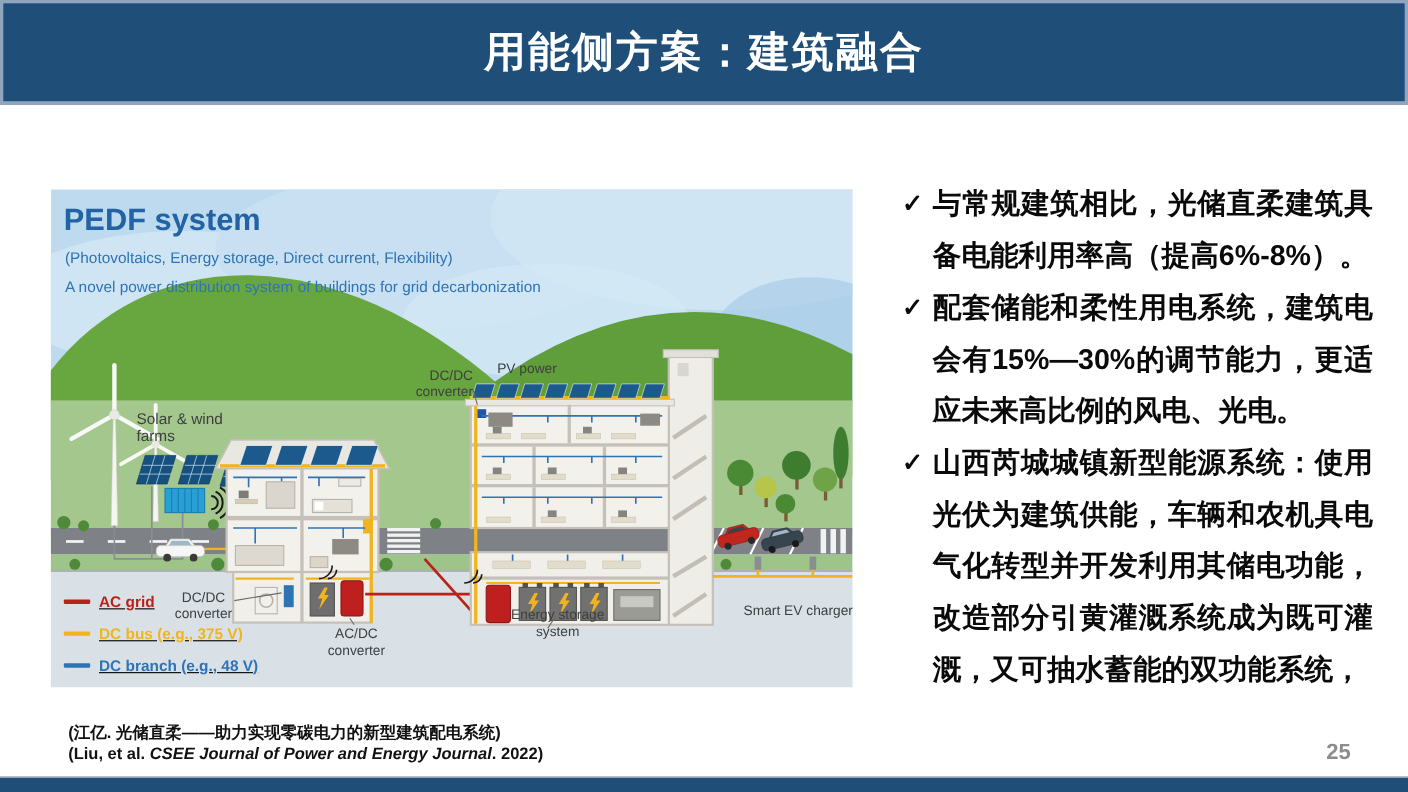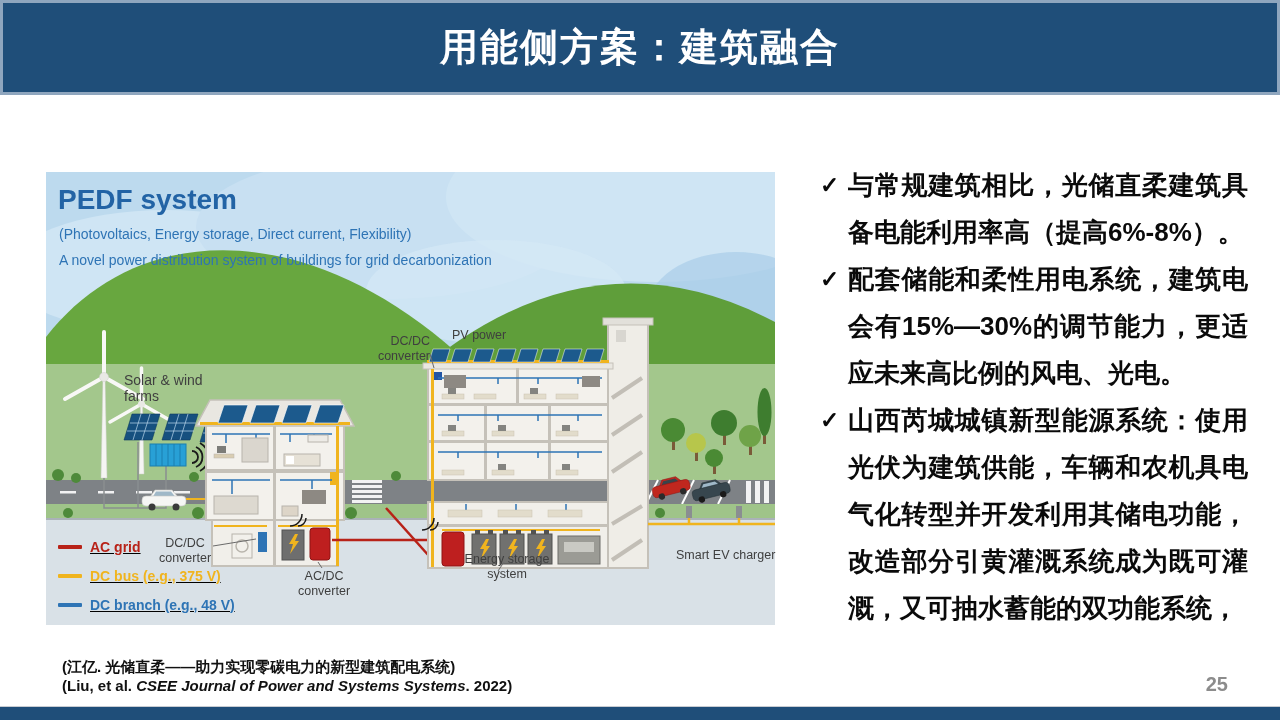--- a/index.html
+++ b/index.html
@@ -389,18 +389,18 @@
       </li>
       <li>
         <span class="check">✓</span>
         <span>山西芮城城镇新型能源系统：使用光伏为建筑供能，车辆和农机具电气化转型并开发利用其储电功能，改造部分引黄灌溉系统成为既可灌溉，又可抽水蓄能的双功能系统，</span>
       </li>
     </ul>
   </div>
 
   <div class="cite">
     <div>(江亿. 光储直柔——助力实现零碳电力的新型建筑配电系统)</div>
-    <div><span>(Liu, et al. </span><span class="ital">CSEE Journal of Power and Systems Systems</span><span>. 2022)</span></div>
+    <div><span>(Liu, et al. </span><span class="ital">CSEE Journal of Power and Energy Journal</span><span>. 2022)</span></div>
   </div>
 
   <div class="page-num">25</div>
   <div class="ftr"></div>
 </div>
 
 </body></html>

